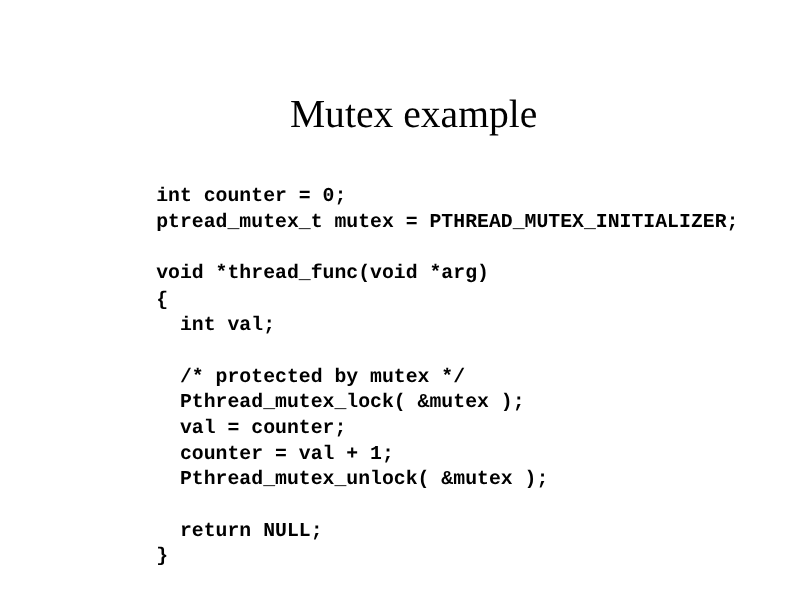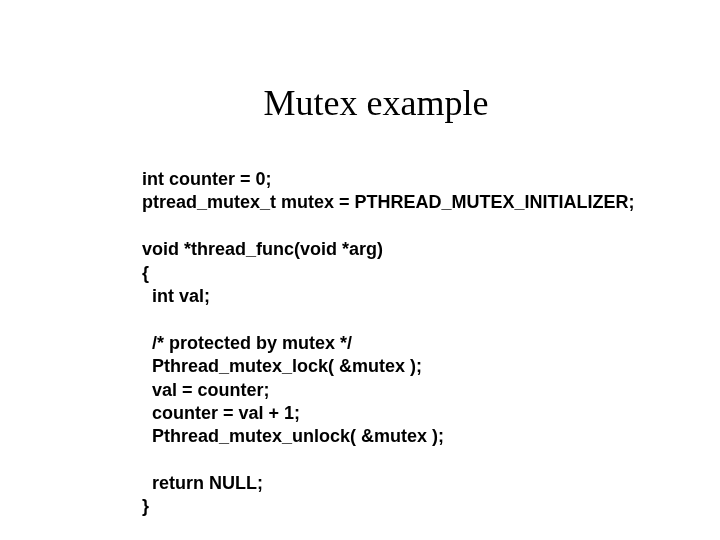--- a/index.html
+++ b/index.html
@@ -12,21 +12,21 @@
       position: relative;
     }
     .title {
       font-size: 36px;
       font-weight: normal;
       text-align: center;
       padding-top: 50px;
       padding-bottom: 28px;
     }
     .code {
-      font-family: Liberation Sans, sans-serif;
+      font-family: Liberation Mono, monospace;
       font-size: 18px;
       font-weight: bold;
       line-height: 1.3;
       white-space: pre;
       padding-left: 110px;
     }
   </style>
 </head>
 <body>
 

